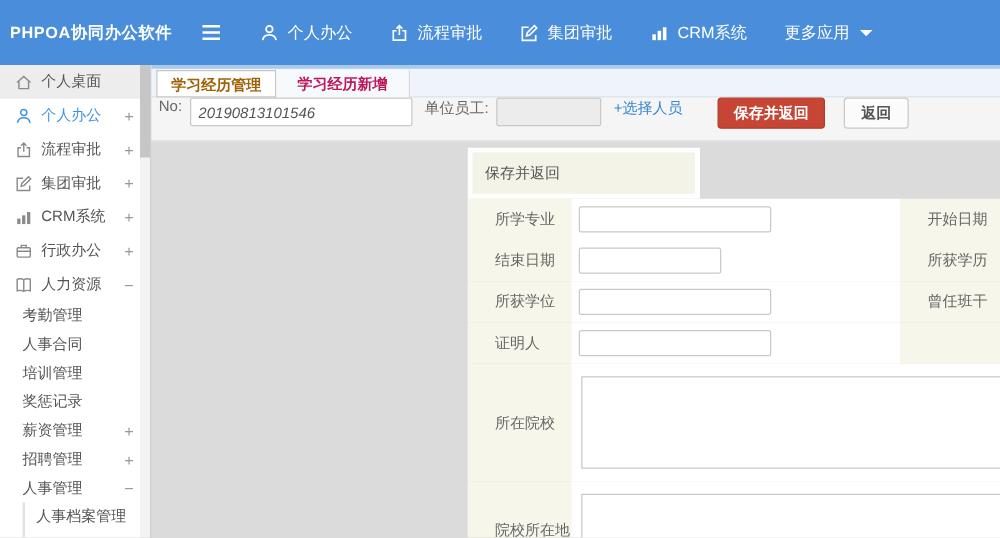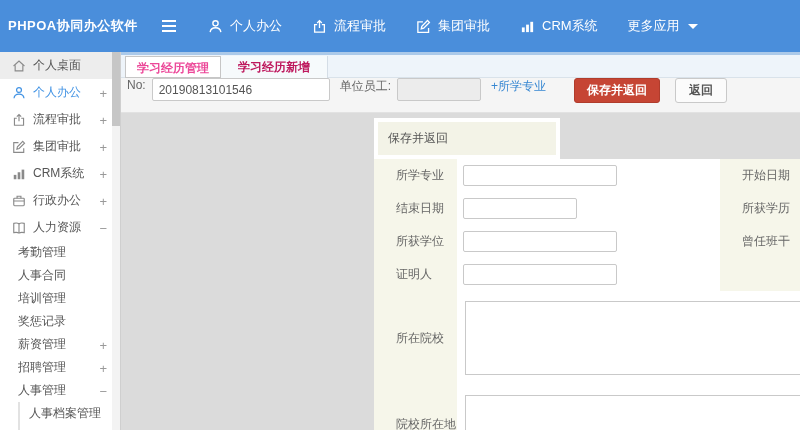--- a/index.html
+++ b/index.html
@@ -29,27 +29,27 @@
   .gchild { height:23px; line-height:23px; padding-left:9px; cursor:pointer; }
 
   .side-scroll { width:8px; background:#f3f3f3; position:relative; flex-shrink:0; }
   .side-thumb { position:absolute; top:0; left:0; width:8px; height:74px; background:#c6c6c6; cursor:pointer; }
 
   .content { flex:1; background:#dbdbdb; border-left:1px solid #cfcfcf; position:relative; overflow:hidden; }
 
   
   .tabbar { height:26px; background:#eef4fa; border-top:3px solid #abc9e9; border-bottom:1px solid #d9e2ea; display:flex; padding-left:4px; }
   .tab { height:22px; line-height:22px; margin-top:1px; padding:0 11px; font-size:12px; font-weight:bold; cursor:pointer; white-space:nowrap; }
-  .tab.plain { background:#fff; border:1px solid #c6c6c6; color:#ec4899; }
+  .tab.plain { background:#fff; border:1px solid #c6c6c6; color:#a16207; }
   .tab.active { color:#be185d; background:#f6fafc; border-right:1px solid #d4dde6; padding:0 17px; }
 
   
   .toolbar { height:35px; background:#f5f5f5; border-bottom:1px solid #e2e2e2; display:flex; align-items:flex-start; font-size:12px; color:#666; padding-left:6px; }
   .fld { height:23px; border:1px solid #c9c9c9; border-radius:2px; font-size:12px; color:#555; }
-  #no-input { width:178px; margin:0 10px 0 6px; padding:0 6px; background:#fff; }
+  #no-input { width:178px; margin:0 10px 0 6px; padding:0 6px; background:#fff;font-style:italic; }
   #emp-input { width:84px; margin:0 10px 0 6px; background:#ececec; }
   .link-select { color:#3787d2; margin-right:28px; cursor:pointer; white-space:nowrap; }
   .btn { height:25px; font-size:12px; font-weight:bold; border-radius:3px; cursor:pointer; white-space:nowrap; }
   .btn-save { background:#c64534; color:#fff; border:1px solid #b03c2c; padding:0 12px; margin-right:15px; }
   .btn-back { background:#fbfbfb; color:#555; border:1px solid #c9c9c9; padding:0 13px; }
 
   
   .form-panel { position:absolute; left:253px; top:66px; width:427px; height:328px; overflow:hidden; }
   .panel-head { width:186px; background:#fff; padding:4px; }
   .section-title { background:#f3f3e7; color:#555; font-size:12px; padding:8px 10px; }
@@ -220,21 +220,21 @@
     <div class="tabbar">
       <div class="tab plain">学习经历管理</div>
       <div class="tab active">学习经历新增</div>
     </div>
 
     <div class="toolbar">
       <span>No:</span>
       <input id="no-input" class="fld" type="text" value="20190813101546" style="">
       <span>单位员工:</span>
       <input id="emp-input" class="fld" type="text" value="" style="">
-      <span class="link-select">+所学专业</span>
+      <span class="link-select">+选择人员</span>
       <button class="btn btn-save">保存并返回</button>
       <button class="btn btn-back">返回</button>
     </div>
 
     <div class="form-panel">
       <div class="panel-head">
         <div class="section-title">保存并返回</div>
       </div>
       <table class="form-table">
         <colgroup>

